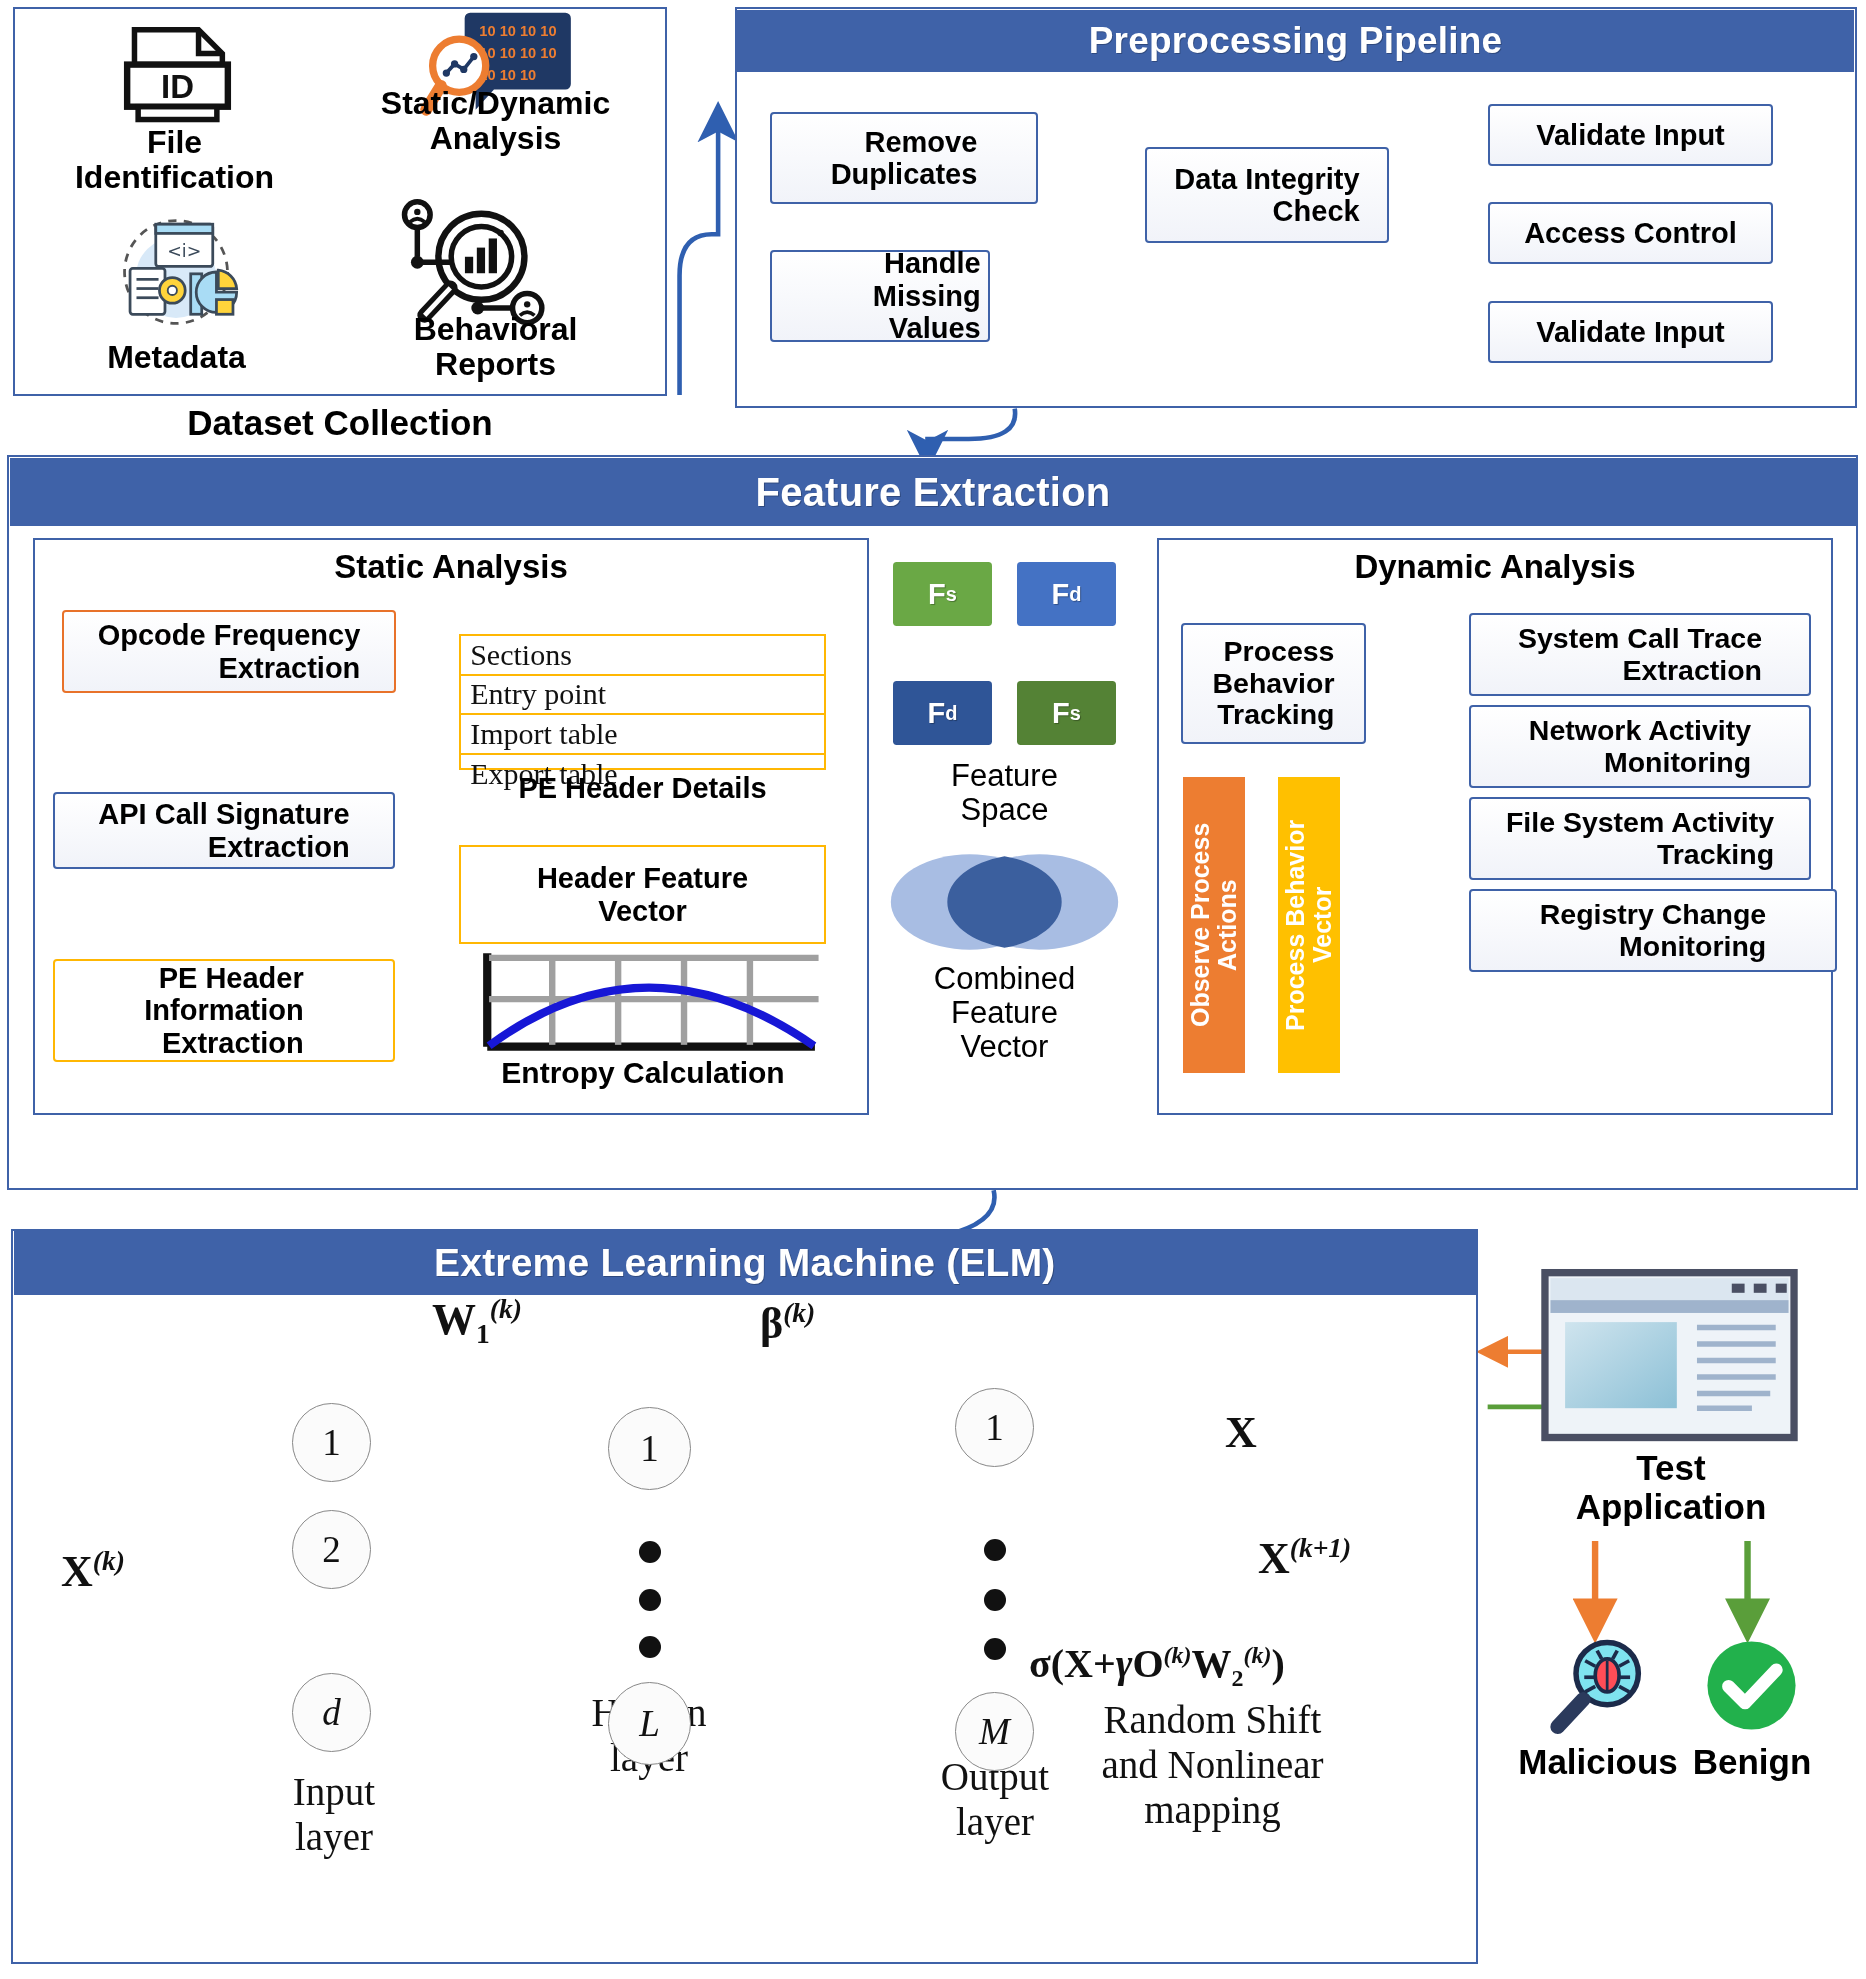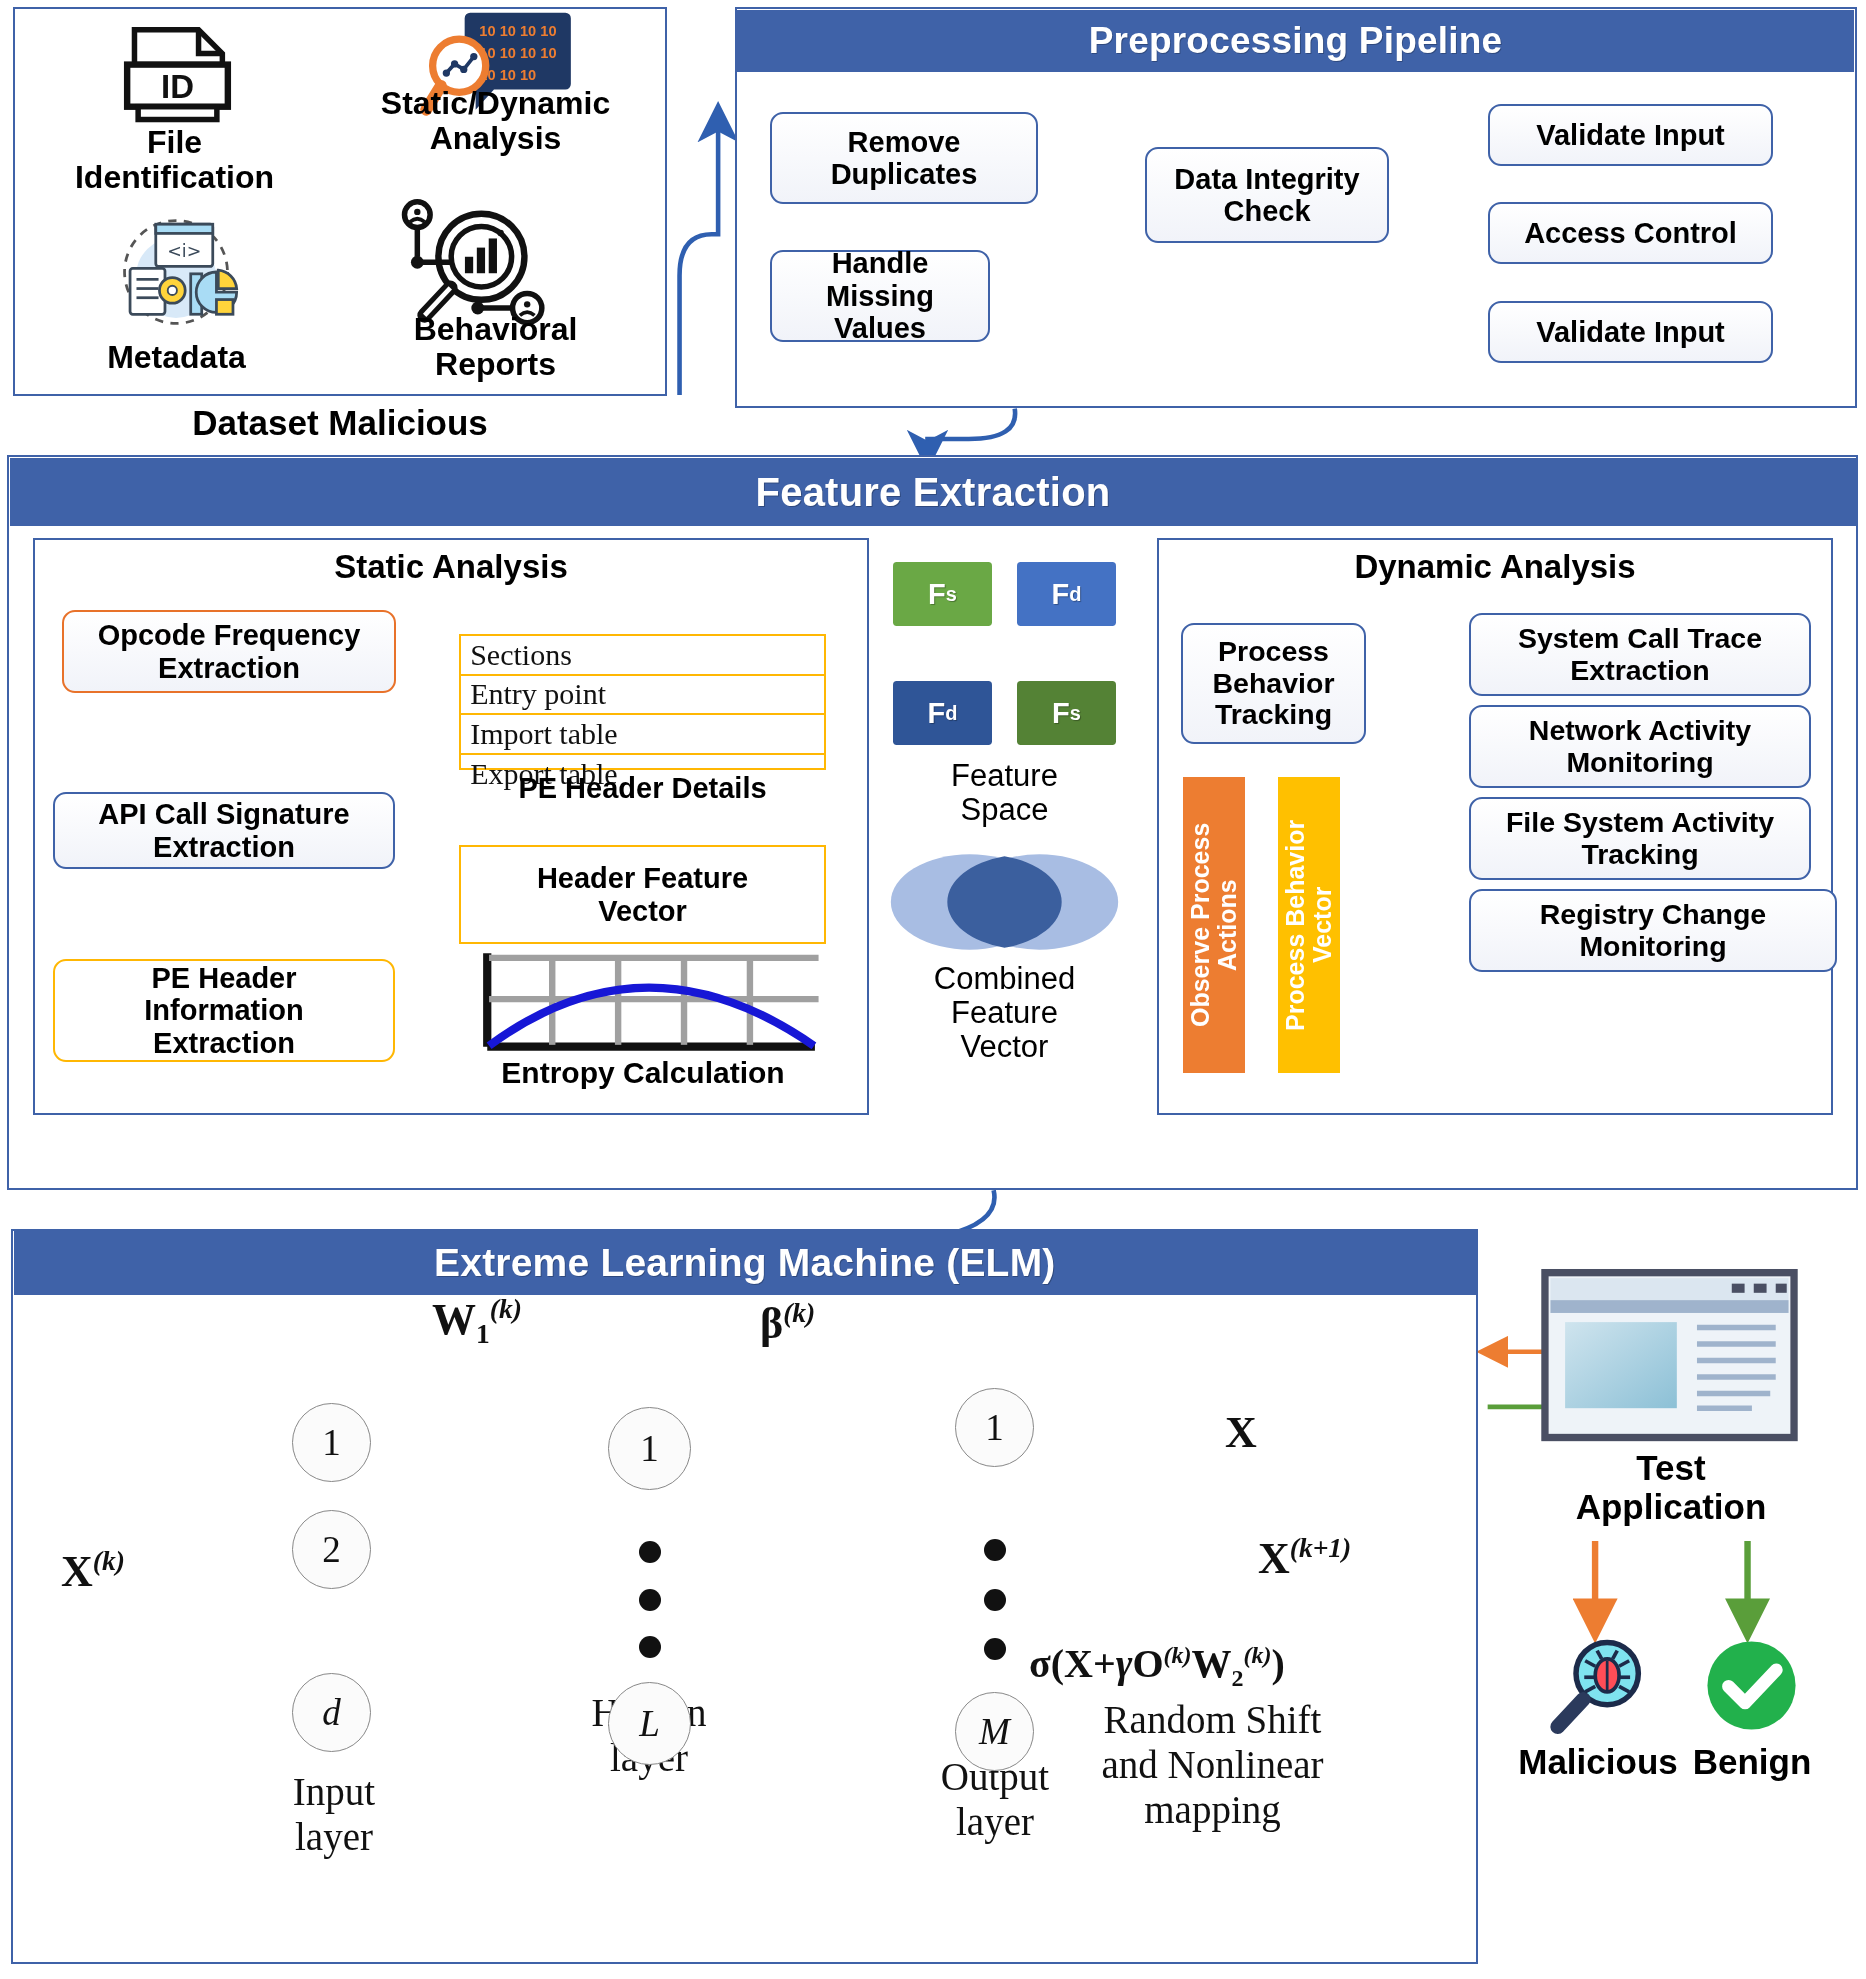--- a/index.html
+++ b/index.html
@@ -21,24 +21,24 @@
     color:#ffffff;
     font-weight:bold;
     display:flex; align-items:center; justify-content:center;
     letter-spacing:0.2px;
     text-shadow:0.9px 0.9px 0 rgba(0,0,0,.25);
   }
 
   
   .rbox {
     border:2.8px solid #3f62a8;
-    border-radius:13px;
+    border-radius:4px;
     background:linear-gradient(180deg,#ffffff 0%, #f1f3f9 100%);
     display:flex; align-items:center; justify-content:center;
-    text-align:center; font-weight:bold; color:#000;
+    text-align:right; font-weight:bold; color:#000;
     line-height:1.12; padding:3.7px 7.3px;
   }
   .rbox.orange { border-color:#e8722a; }
   .rbox.yellow { border-color:#ffb703; background:#fff; }
   .sqbox {
     border:2.8px solid #ffb703; background:#fff;
     display:flex; align-items:center; justify-content:center;
     text-align:center; font-weight:bold; color:#000; line-height:1.12;margin-top:20px;
   }
 
@@ -238,21 +238,21 @@
   <circle cx="22" cy="68" r="7" fill="#111"></circle>
   <line x1="22" y1="68" x2="60" y2="68" stroke="#111" stroke-width="6"></line>
   <circle cx="88" cy="118" r="7" fill="#111"></circle>
   <line x1="88" y1="118" x2="124" y2="118" stroke="#111" stroke-width="6"></line>
   <circle cx="142" cy="118" r="16" fill="#fff" stroke="#111" stroke-width="6"></circle>
   <circle cx="142" cy="114" r="3.5" fill="#111"></circle>
   <path d="M134,126 q8,-7 16,0" fill="none" stroke="#111" stroke-width="4"></path>
 </svg>
 <div class="abs lbl" style="left:321px;top:312px;width:349px;font-size:32px;z-index:3">Behavioral<br>Reports</div>
 
-<div class="abs lbl" style="left:13px;top:404px;width:654px;font-size:35px;z-index:3">Dataset Malicious</div>
+<div class="abs lbl" style="left:13px;top:404px;width:654px;font-size:35px;z-index:3">Dataset Collection</div>
 
 <div class="abs panel" style="left:735px;top:7.3px;width:1122px;height:401px;z-index:2"></div>
 <div class="abs band" style="left:737px;top:10px;width:1117px;height:62px;font-size:37px;z-index:3">Preprocessing Pipeline</div>
 
 <div class="abs rbox" style="left:770px;top:112px;width:268px;height:92px;font-size:29px;z-index:3">Remove<br>Duplicates</div>
 <div class="abs rbox" style="left:770px;top:250px;width:220px;height:92px;font-size:29px;z-index:3">Handle<br>Missing Values</div>
 <div class="abs rbox" style="left:1145px;top:147px;width:244px;height:96px;font-size:29px;z-index:3">Data Integrity<br>Check</div>
 <div class="abs rbox" style="left:1488px;top:104px;width:285px;height:62px;font-size:29px;z-index:3">Validate Input</div>
 <div class="abs rbox" style="left:1488px;top:202px;width:285px;height:62px;font-size:29px;z-index:3">Access Control</div>
 <div class="abs rbox" style="left:1488px;top:301px;width:285px;height:62px;font-size:29px;z-index:3">Validate Input</div>

